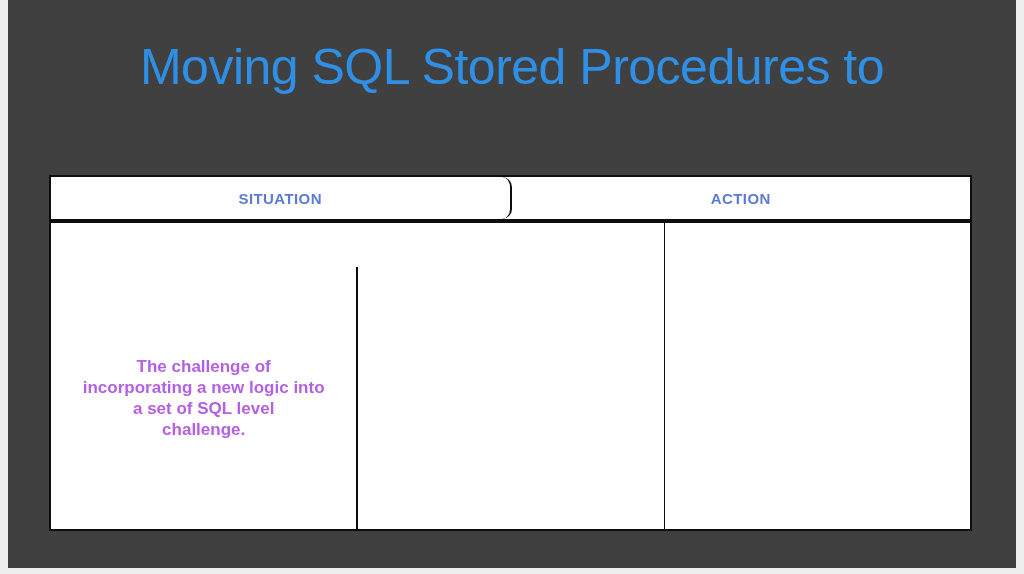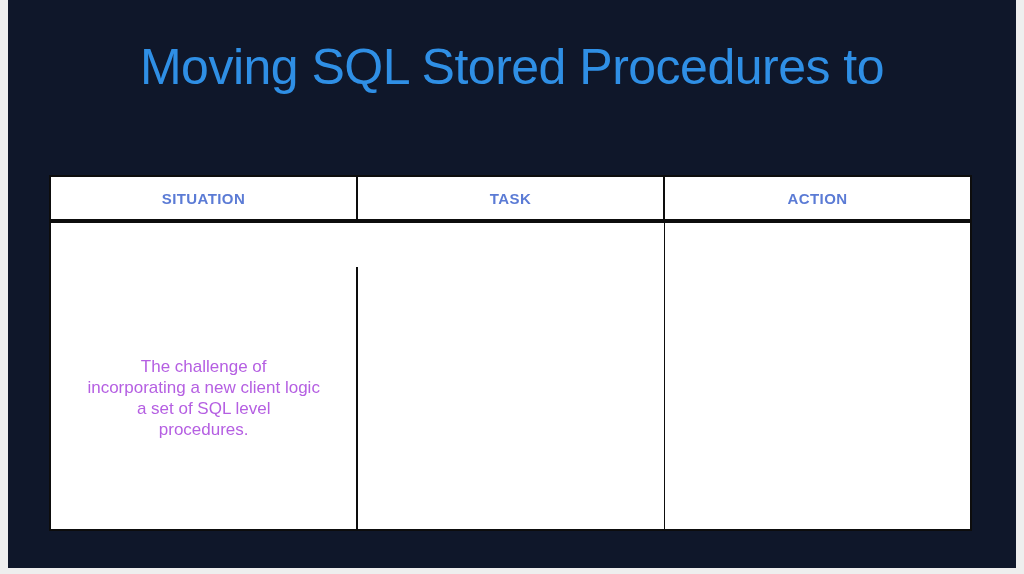--- a/index.html
+++ b/index.html
@@ -13,21 +13,21 @@
     font-family: "Liberation Sans", sans-serif;
     position: relative;
     overflow: hidden;
   }
   .slide {
     position: absolute;
     left: 8px;
     top: 0;
     width: 1008px;
     height: 568px;
-    background: #0f172a;
+    background: #404040;
   }
   .title {
     position: absolute;
     top: 2px;
     left: 0;
     width: 100%;
     text-align: center;
     color: #2f8fe5;
     font-size: 50px;
     line-height: 62px;
@@ -62,20 +62,21 @@
     align-items: center;
     justify-content: center;
     color: #5b7bd5;
     font-weight: 700;
     font-size: 15px;
     letter-spacing: 0.4px;
     box-sizing: border-box;
   }
   .th:not(:last-child) {
     border-right: 2px solid #0d0d0d;
+    border-radius: 10px;
   }
   .tbody {
     display: flex;
     flex: 1 1 auto;
   }
   .td {
     flex: 1 1 0;
     display: flex;
     flex-direction: column;
     align-items: center;
@@ -85,21 +86,21 @@
     line-height: 21px;
     box-sizing: border-box;
     overflow: visible;
   }
   .td:not(:last-child) {
     border-right: 1px solid #0d0d0d;
   }
   .td-situation {
     border-right: 2px solid #0d0d0d !important;
     color: #b55fe2;
-    font-weight: 400;
+    font-weight: 700;
     margin-top: 44px;
   }
   .td-task {
     border-left: 5px solid #0d0d0d;
     color: #ac4edd;
     font-weight: 700;
   }
   .cell-line {
     display: block;
     white-space: nowrap;
@@ -111,31 +112,30 @@
 <div class="slide">
 
   <h1 class="title">
     <span class="line">Moving SQL Stored Procedures to</span>
   </h1>
 
   <div class="star-table">
 
     <div class="thead">
       <div class="th">SITUATION</div>
-      <div class="th">TASK</div>
       <div class="th">ACTION</div>
     </div>
 
     <div class="tbody">
 
       <div class="td td-situation">
         <span class="cell-line">The challenge of</span>
-        <span class="cell-line">incorporating a new client logic</span>
+        <span class="cell-line">incorporating a new logic into</span>
         <span class="cell-line">a set of SQL level</span>
-        <span class="cell-line">procedures.</span>
+        <span class="cell-line">challenge.</span>
       </div>
 
 
       <div class="td td-action"></div>
 
       <div class="td td-result"></div>
 
     </div>
 
   </div>

